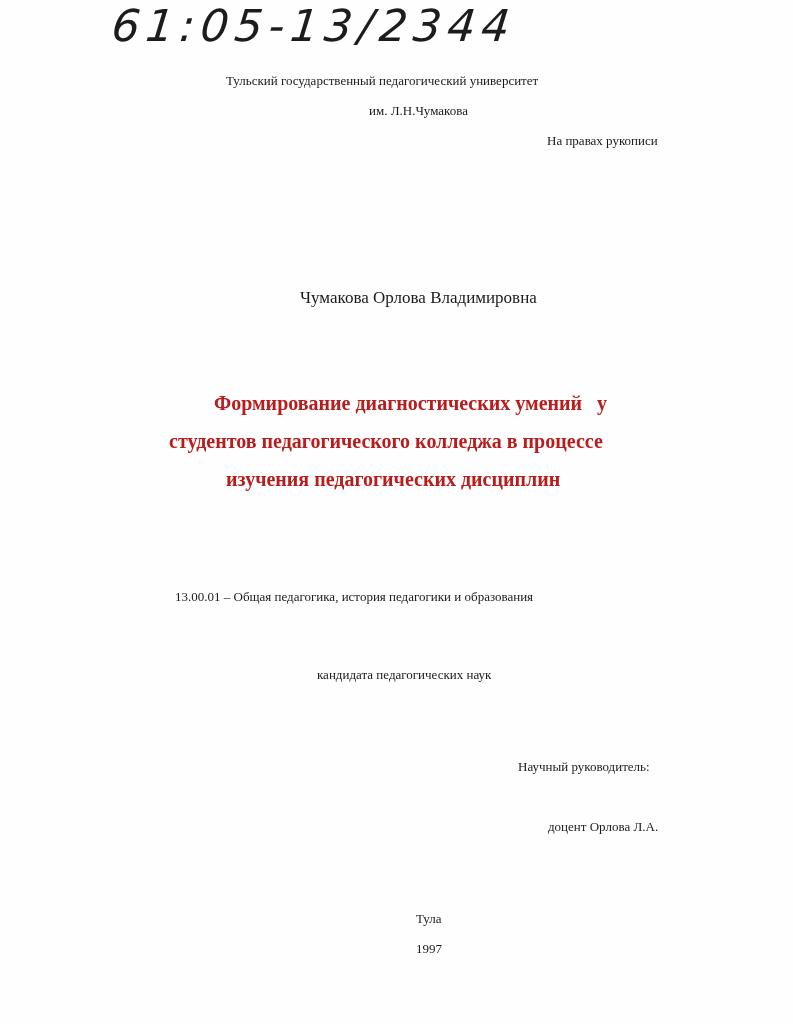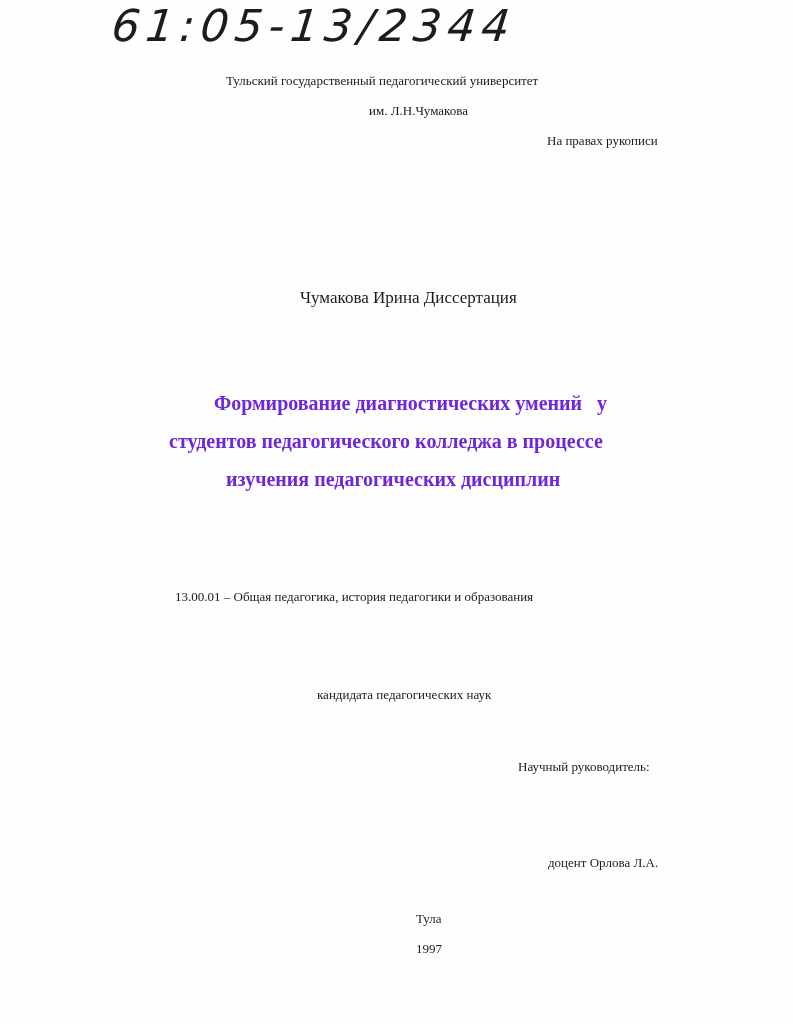--- a/index.html
+++ b/index.html
@@ -40,46 +40,46 @@
     .txt {
       font-size: 13px;
     }
     .university { left: 226px; top: 74px; }
     .named { left: 369px; top: 104px; }
     .rights { left: 547px; top: 134px; }
     .author { left: 300px; top: 289px; font-size: 17px; }
     .title {
       font-weight: bold;
       font-size: 20px;
-      color: #6d28d9;
+      color: #b91c1c;
     }
     .title1 { left: 214px; top: 393px; word-spacing: 0px; }
     .title2 { left: 169px; top: 431px; }
     .title3 { left: 226px; top: 469px; }
     .specialty { left: 175px; top: 576px; margin-top: 14px; }
     .degree1 { left: 277px; top: 636px; }
-    .degree2 { left: 317px; top: 688px; text-align: center; }
+    .degree2 { left: 317px; top: 668px; text-align: center; }
     .adv1 { left: 518px; top: 760px; }
     .adv2 { left: 481px; top: 790px; }
-    .adv3 { left: 548px; top: 856px; }
+    .adv3 { left: 548px; top: 820px; }
     .city { left: 416px; top: 912px; }
     .year { left: 416px; top: 942px; }
   </style>
 </head>
 <body>
 
 <div class="page">
 
   <div class="abs handwritten">61:05-13/2344</div>
 
   <div class="abs txt university">Тульский государственный педагогический университет</div>
   <div class="abs txt named">им. Л.Н.Чумакова</div>
   <div class="abs txt rights">На правах рукописи</div>
 
-  <div class="abs author">Чумакова Ирина Диссертация</div>
+  <div class="abs author">Чумакова Орлова Владимировна</div>
 
   <div class="abs title title1" style="white-space: pre;">Формирование диагностических умений   у</div>
   <div class="abs title title2">студентов педагогического колледжа в процессе</div>
   <div class="abs title title3">изучения педагогических дисциплин</div>
 
   <div class="abs txt specialty">13.00.01 – Общая педагогика, история педагогики и образования</div>
 
   <div class="abs txt degree2">кандидата педагогических наук</div>
 
   <div class="abs txt adv1">Научный руководитель:</div>

